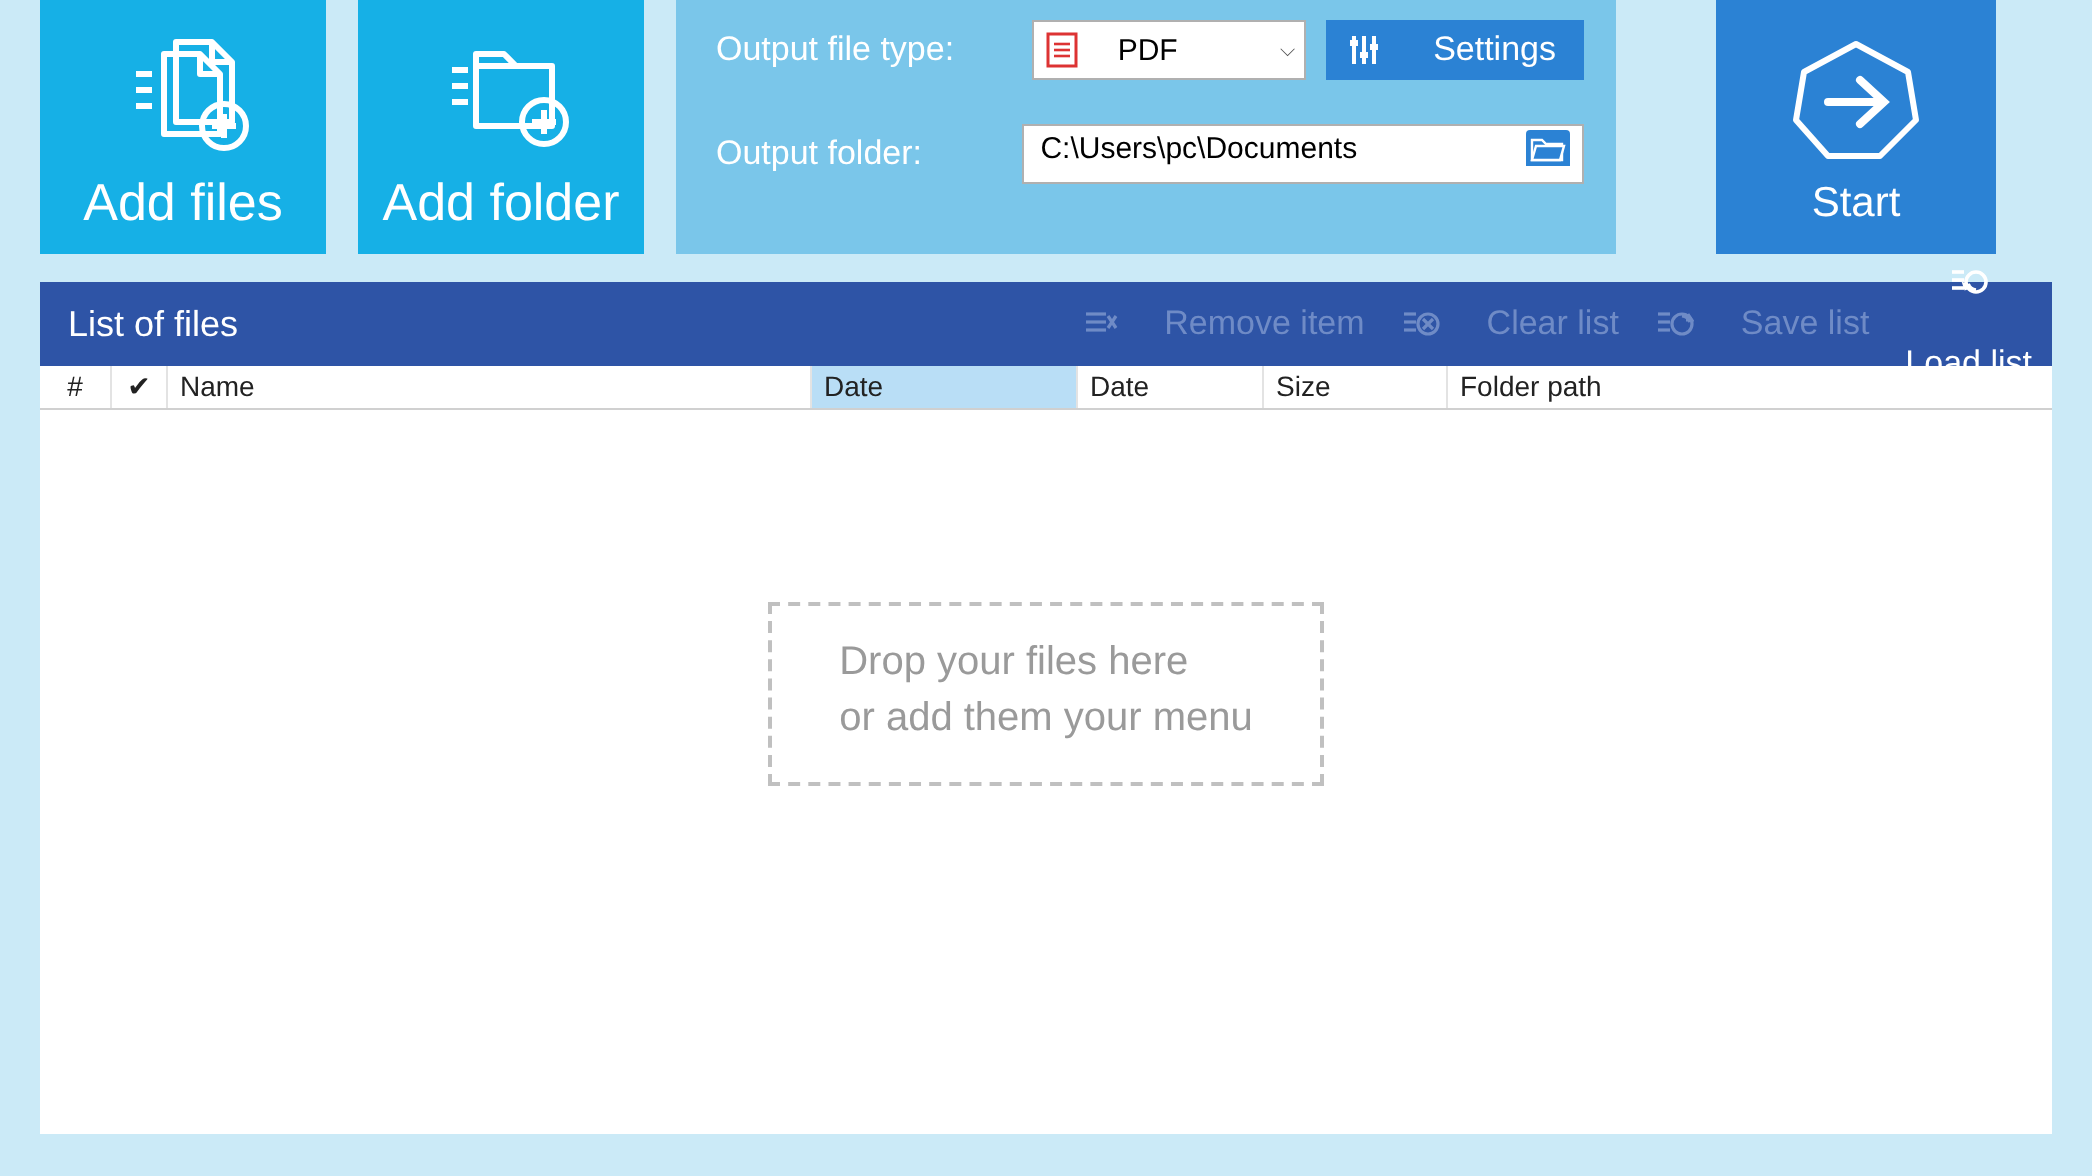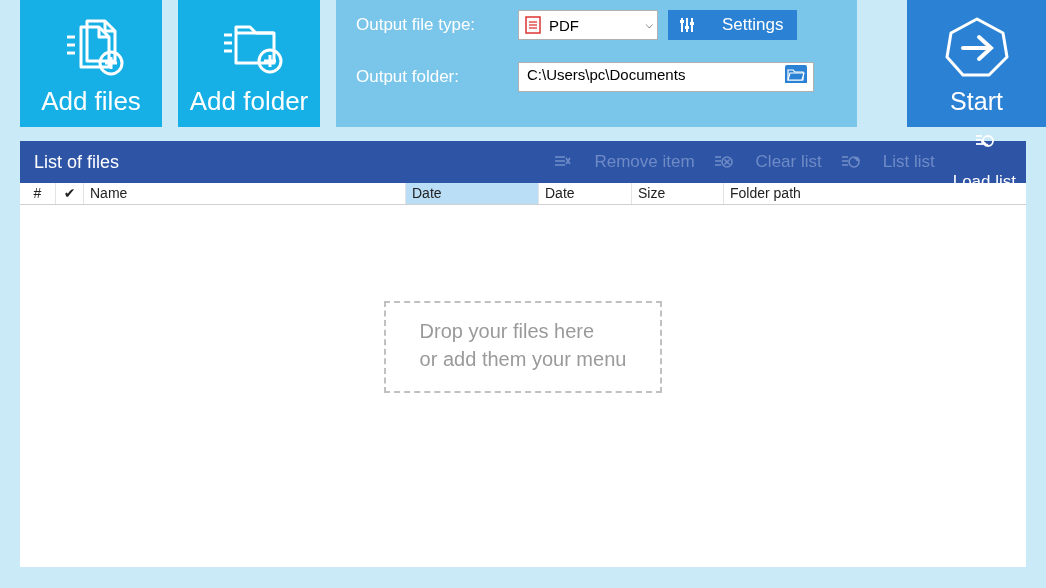--- a/index.html
+++ b/index.html
@@ -49,33 +49,33 @@
     .start-btn {
       background: #2b82d4;
       width: 140px;
       height: 127px;
       margin-left: 34px;
       display: flex;
       flex-direction: column;
       align-items: center;
       justify-content: center;
       color: #fff;
-      font-size: 25px;
+      font-size: 21px;
       cursor: pointer;
     }
     .start-btn .icon-slot {
       height: 74px;
       display:flex; align-items:center; justify-content:center;
     }
     .start-btn .label { margin-top: 2px; }
 
     .output-panel {
       background: #7ac6ea;
       flex: 0 0 auto;
-      width: 521px;
+      width: 470px;
       height: 127px;
       padding: 10px 16px 0 20px;
       display: flex;
       flex-direction: column;
       gap: 22px;
     }
     .output-row {
       display: flex;
       align-items: center;
     }
@@ -84,21 +84,21 @@
       font-size: 17px;
       width: 162px;
     }
     .filetype-select {
       display:flex; align-items:center;
       background: #fff;
       border: 1px solid #b0b0b0;
       height: 30px;
       width: 140px;
       padding: 0 4px 0 6px;
-      gap: 8px;
+      gap: 20px;
       font-size: 15px;
       cursor: pointer;
     }
     .filetype-select .chev {
       margin-left:auto;
       font-size:10px; color:#555;
     }
 
     .settings-btn {
       display:flex; align-items:center;
@@ -329,21 +329,21 @@
       <svg width="20" height="16">
         <g stroke="#6f8bc6" stroke-width="1.6">
           <line x1="2" y1="3" x2="8" y2="3"></line>
           <line x1="2" y1="7" x2="8" y2="7"></line>
           <line x1="2" y1="11" x2="8" y2="11"></line>
         </g>
         <circle cx="14" cy="8" r="5" fill="none" stroke="#6f8bc6" stroke-width="1.6"></circle>
         <path d="M14 4 a5 5 0 0 1 4 3" fill="none" stroke="#6f8bc6" stroke-width="1.6"></path>
         <polyline points="17,3 19,6 16,6" fill="none" stroke="#6f8bc6" stroke-width="1.4"></polyline>
       </svg>
-      <span>List list</span>
+      <span>Save list</span>
     </div>
 
     <div class="act enabled">
       <svg width="20" height="16">
         <g stroke="#fff" stroke-width="1.8">
           <line x1="2" y1="3" x2="8" y2="3"></line>
           <line x1="2" y1="7" x2="8" y2="7"></line>
           <line x1="2" y1="11" x2="8" y2="11"></line>
         </g>
         <circle cx="14" cy="8" r="5" fill="none" stroke="#fff" stroke-width="1.8"></circle>

